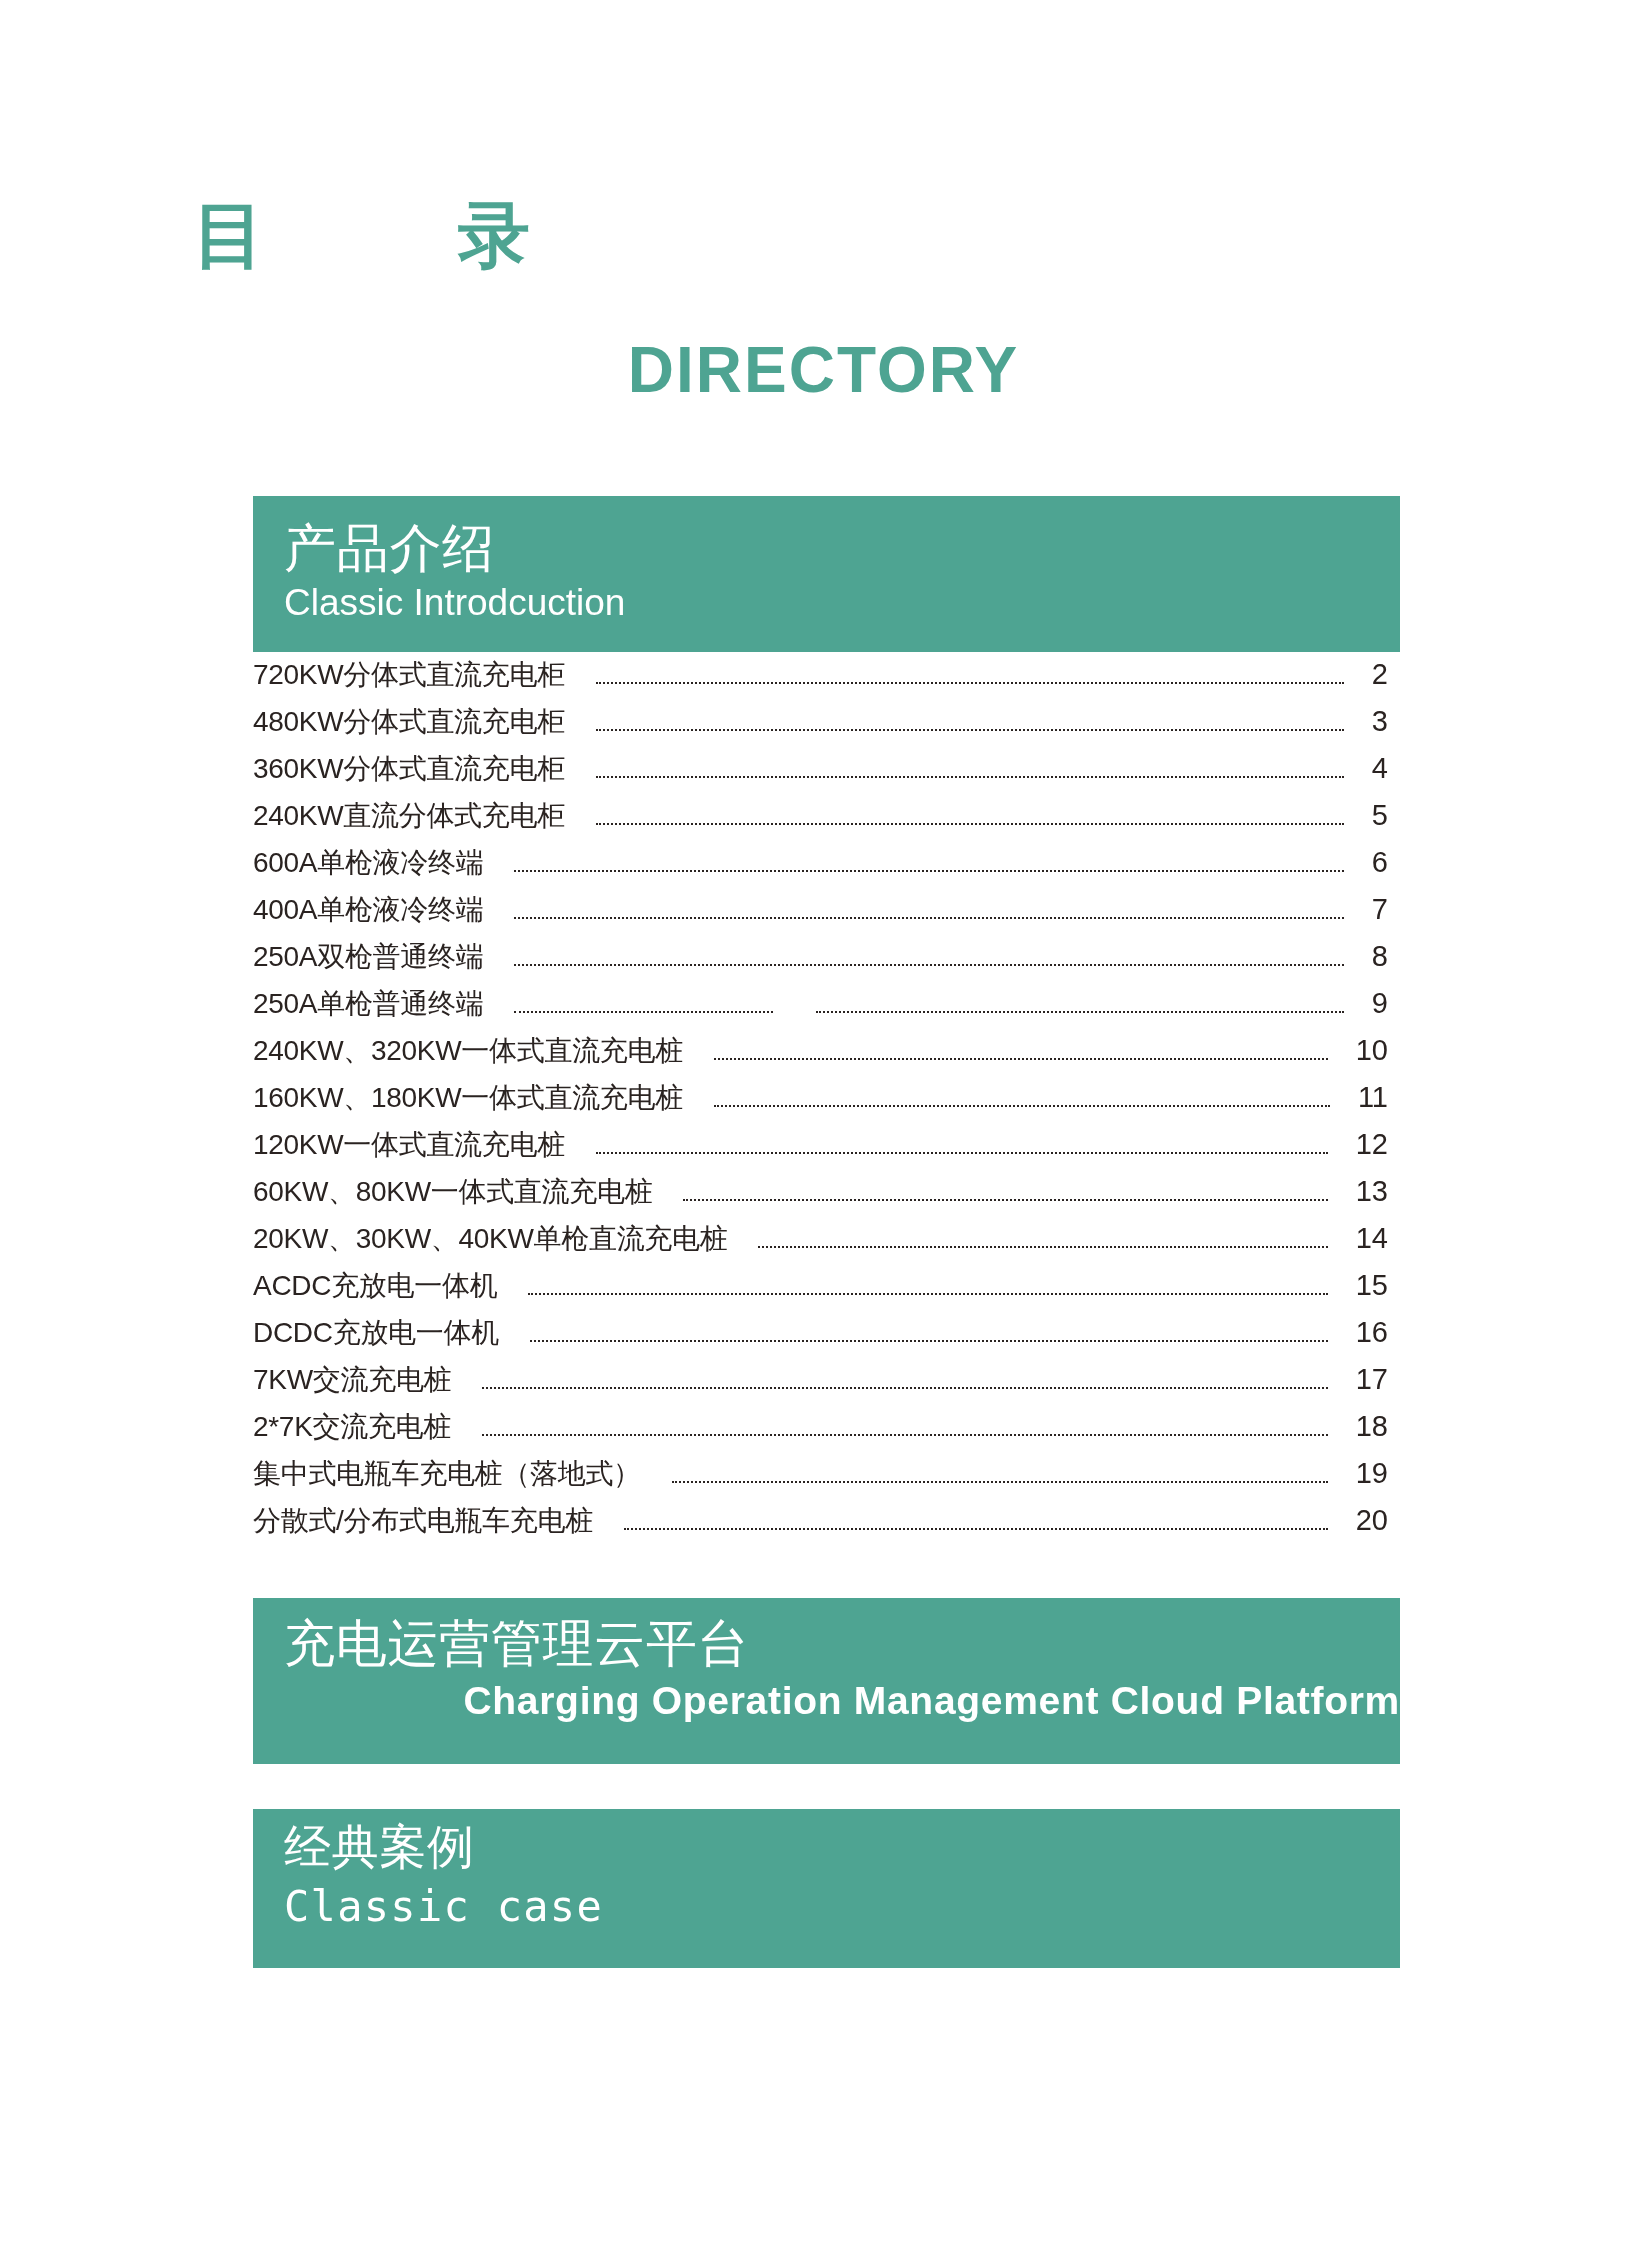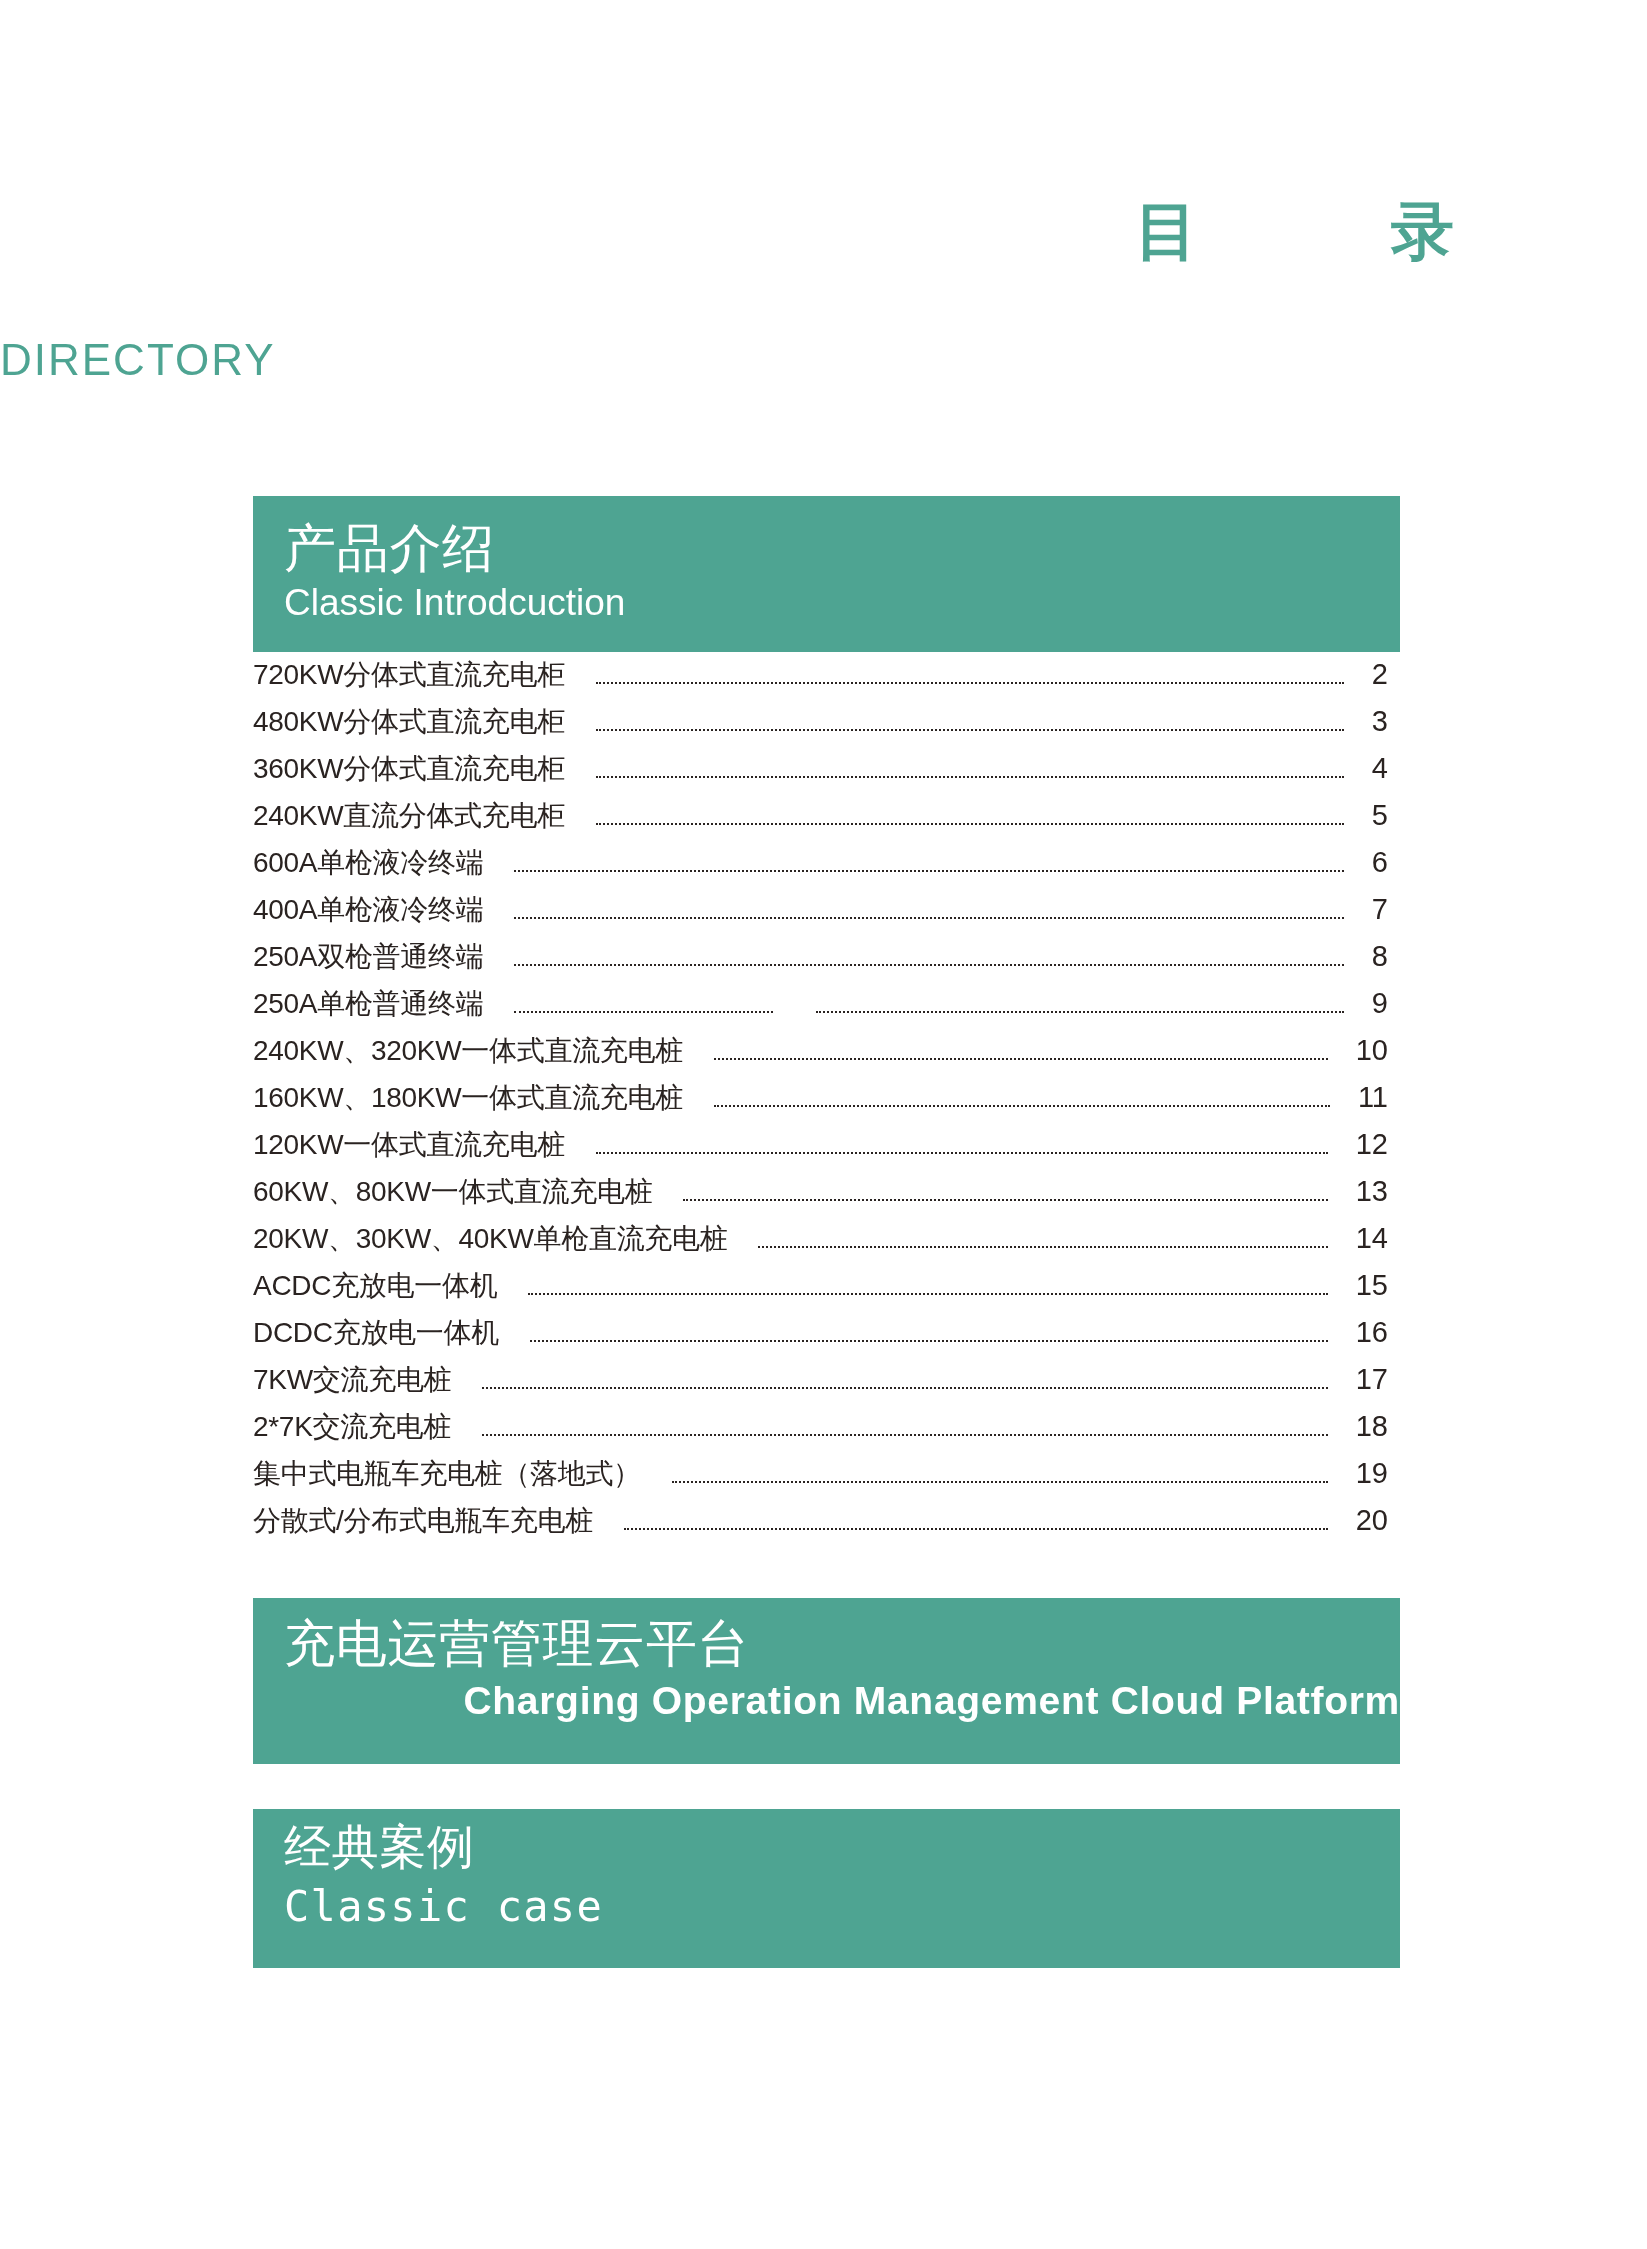--- a/index.html
+++ b/index.html
@@ -16,38 +16,38 @@
     overflow: hidden;
     font-family: "Liberation Sans", sans-serif;
     color: var(--text);
   }
 
   
   .title-cn {
     position: absolute;
     top: 198px; left: 0;
     width: 100%;
-    text-align: right;
+    text-align: left;
     color: var(--accent);
-    font-size: 63px;
+    font-size: 72px;
     font-weight: bold;
     line-height: 1.05;
     letter-spacing: 193px;   
     padding-left: 193px;     
     box-sizing: border-box;
     white-space: nowrap;
   }
   .title-en {
     position: absolute;
     top: 338px; left: 0;
     width: 100%;
-    text-align: left;
+    text-align: center;
     color: var(--accent);
-    font-size: 44px;
-    font-weight: normal;
+    font-size: 64px;
+    font-weight: bold;
     letter-spacing: 2px;
     line-height: 1;
   }
 
   
   .banner {
     position: absolute;
     left: 253px;
     width: 1147px;
     background: var(--accent);

